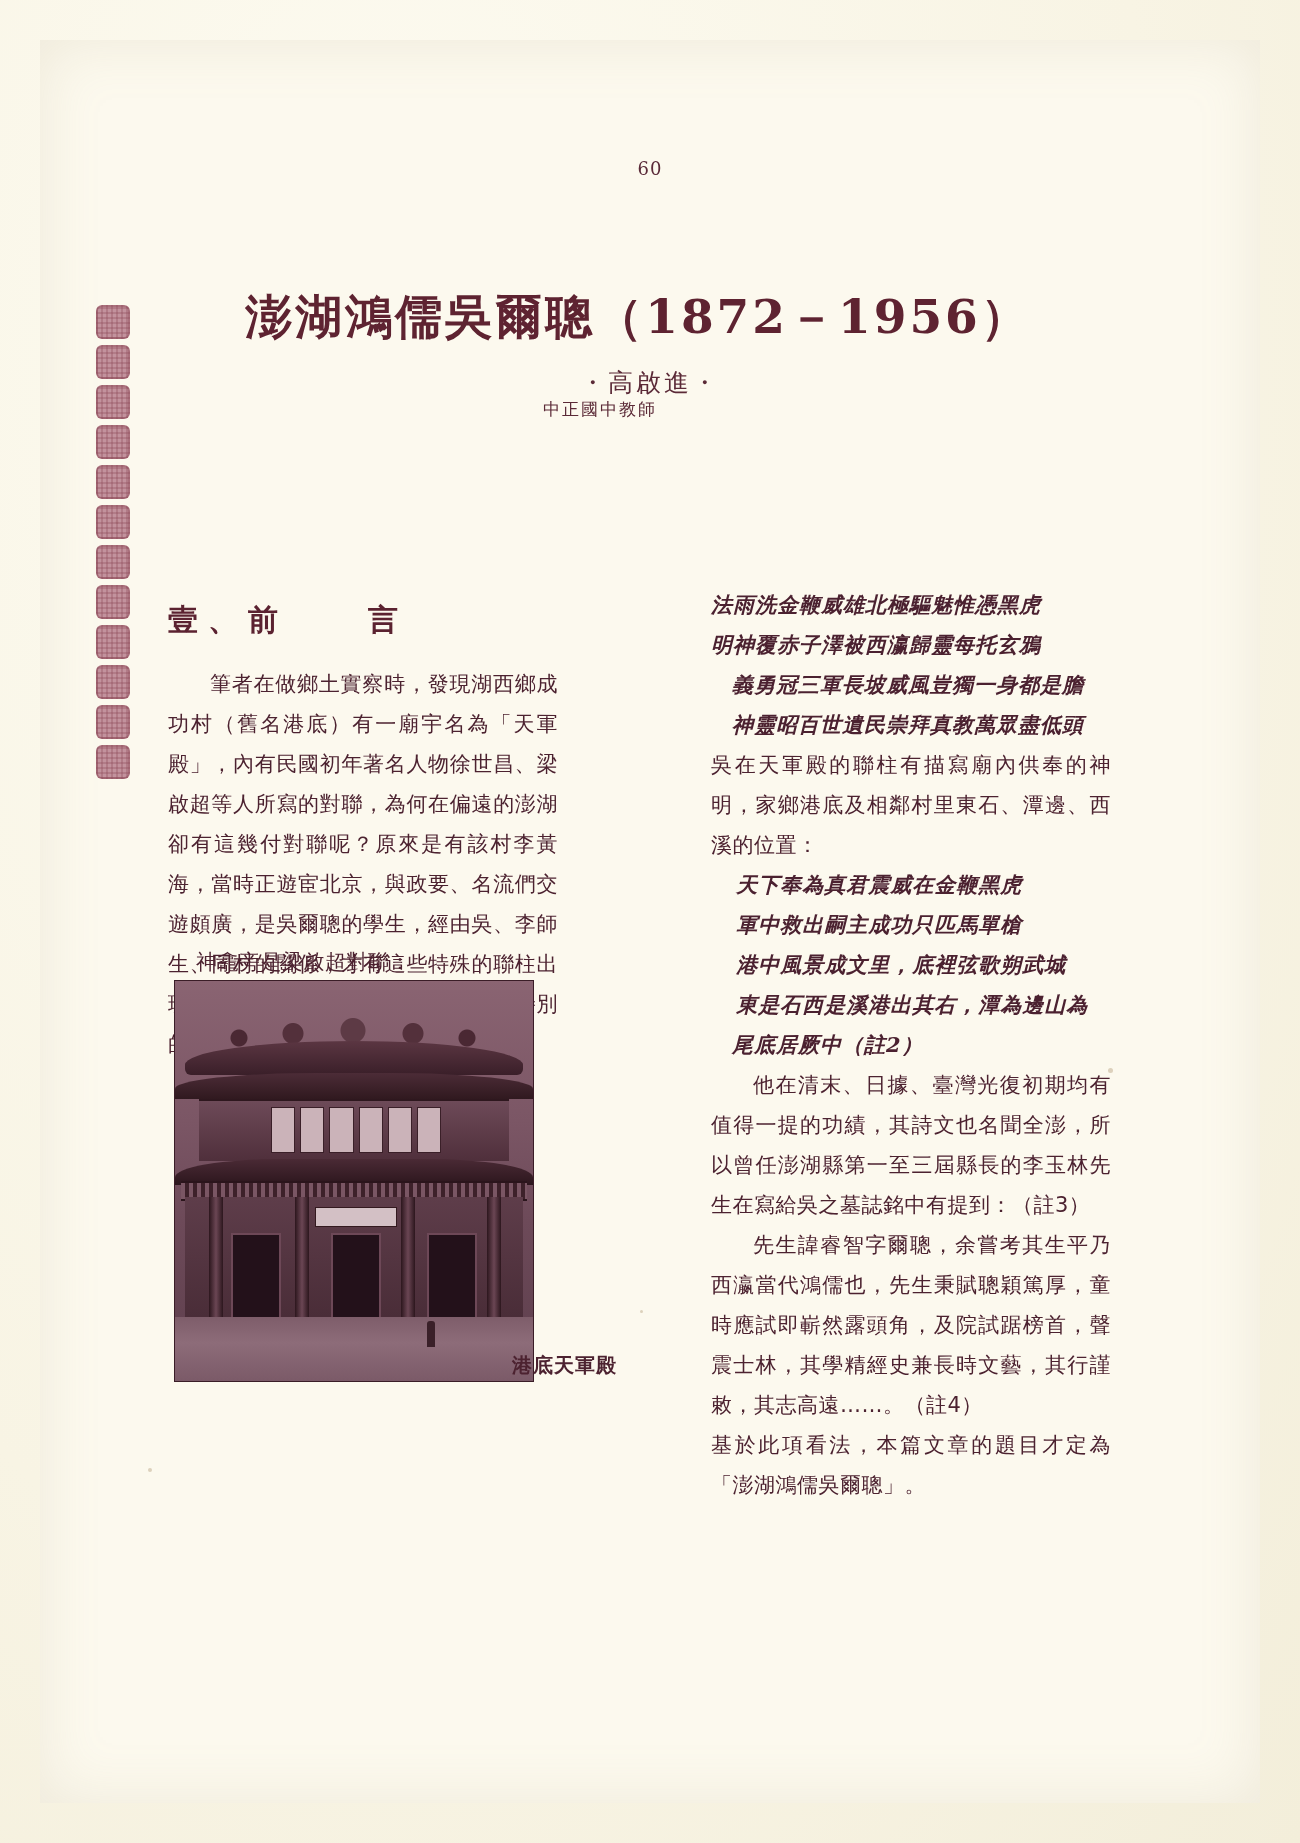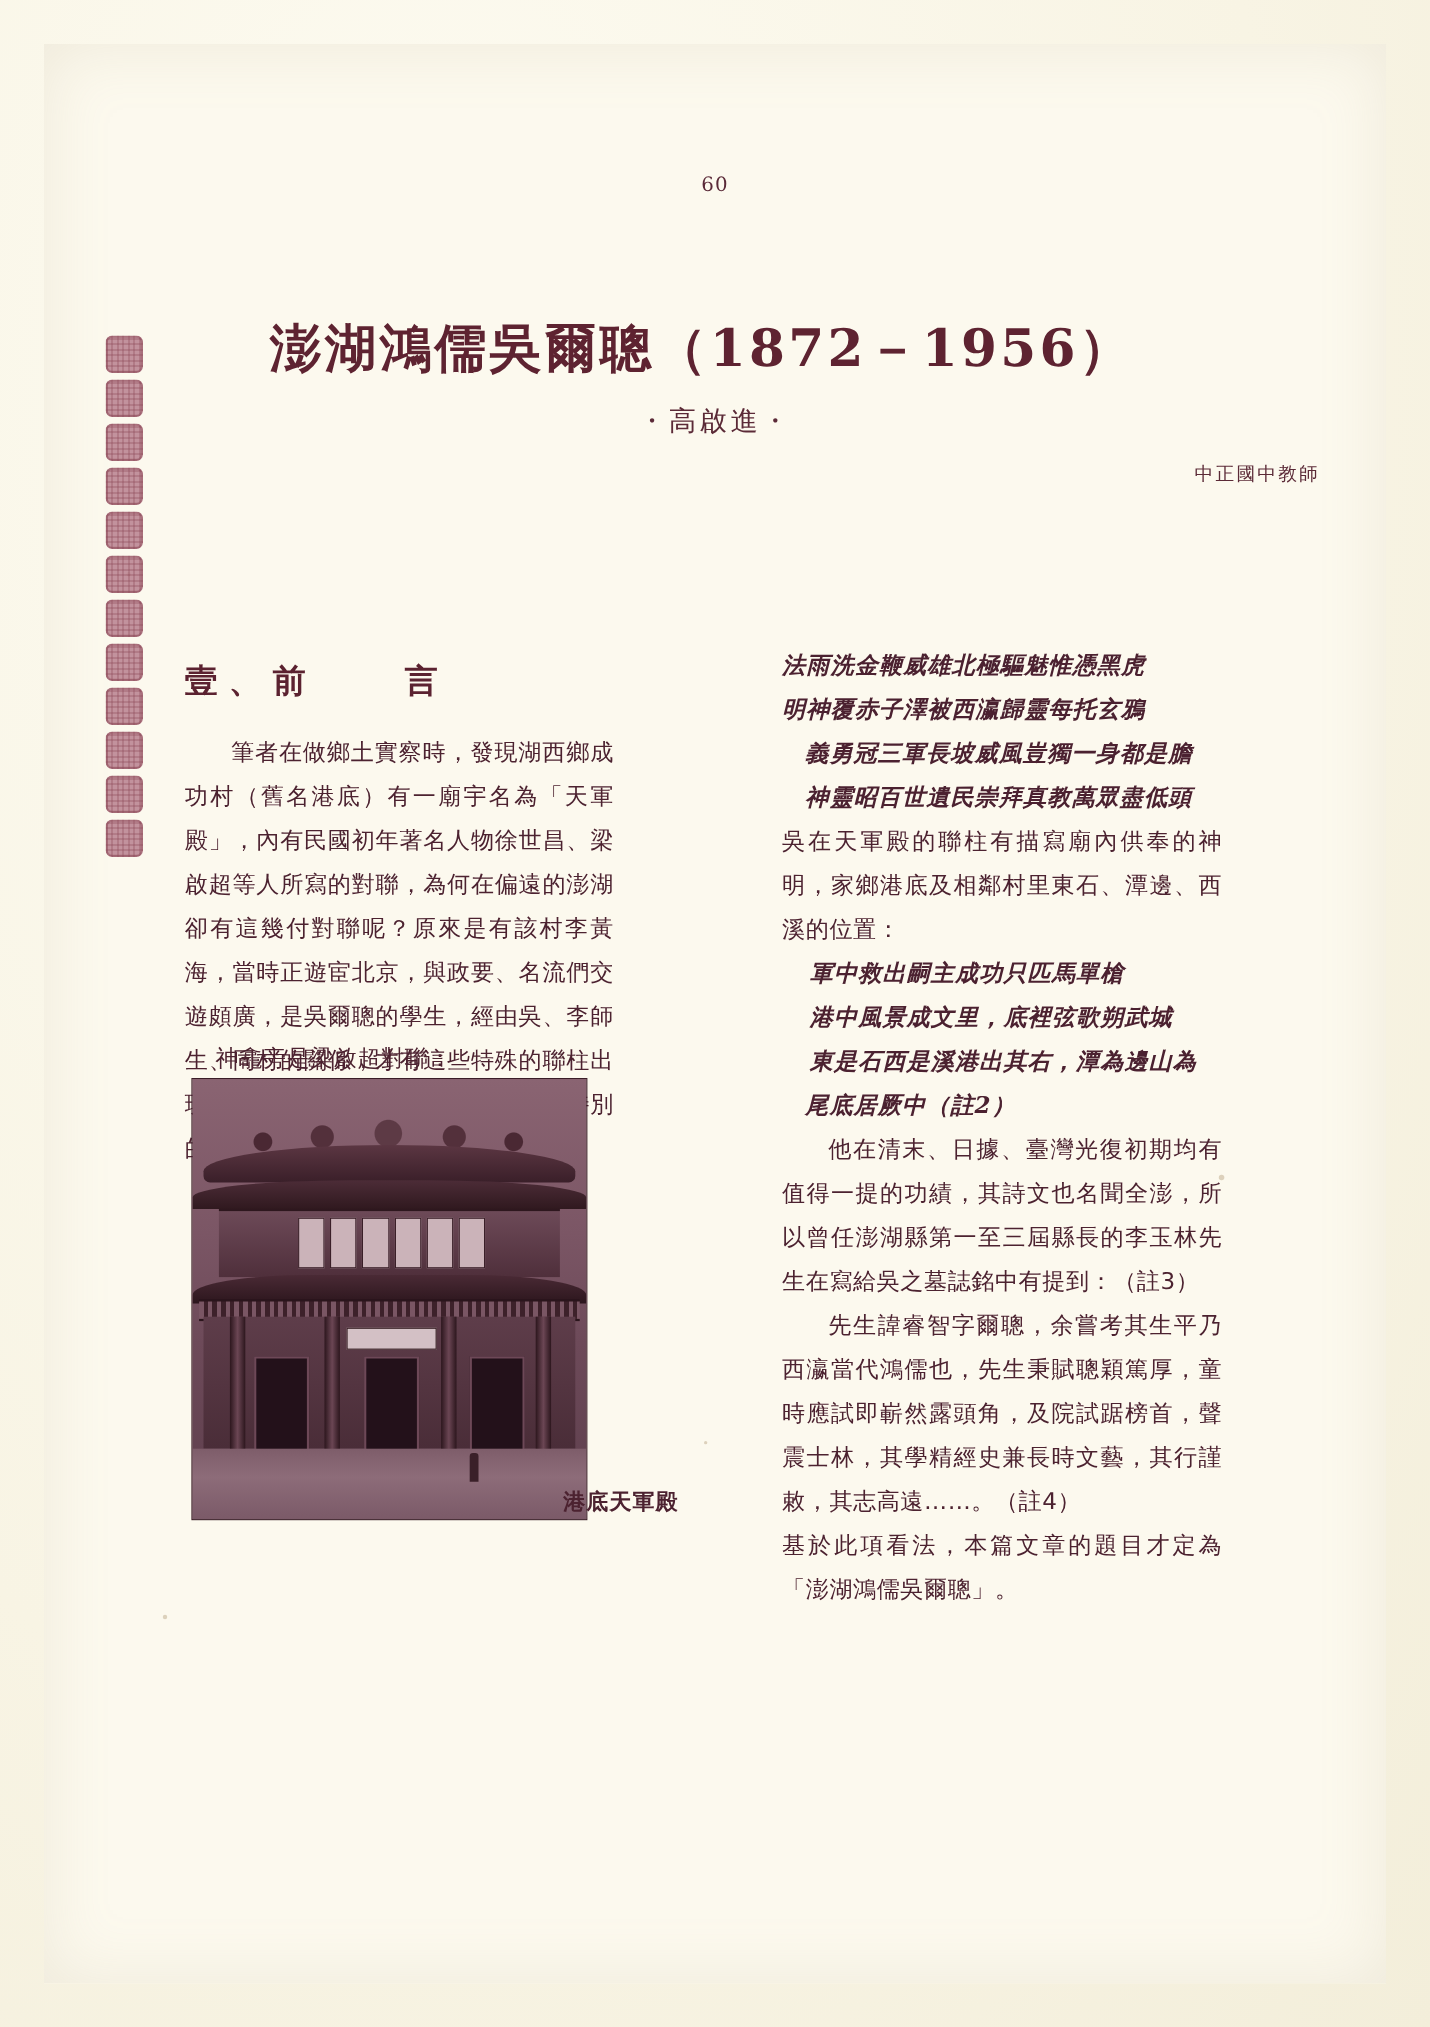--- a/index.html
+++ b/index.html
@@ -65,24 +65,24 @@
     top: 366px;
     left: 0;
     width: 1300px;
     text-align: center;
     font-size: 25px;
     color: #5b2a37;
     letter-spacing: 3px;
   }
   #byline-affil {
     position: absolute;
-    top: 419px;
+    top: 398px;
     left: 0;
     width: 1200px;
-    text-align: right;
+    text-align: center;
     font-size: 17px;
     color: #5b2a37;
     letter-spacing: 2px;
   }
   
   #seal-column {
     position: absolute;
     left: 96px;
     top: 305px;
     width: 40px;
@@ -333,20 +333,21 @@
   </div>
 
   <div id="photo-caption">港底天軍殿</div>
 
   <div class="column" id="col-right">
     <p class="couplet">法雨洗金鞭威雄北極驅魅惟憑黑虎</p>
     <p class="couplet">明神覆赤子澤被西瀛歸靈每托玄鴉</p>
     <p class="couplet ind1">義勇冠三軍長坡威風豈獨一身都是膽</p>
     <p class="couplet ind1">神靈昭百世遺民崇拜真教萬眾盡低頭</p>
     <p class="para noindent">吳在天軍殿的聯柱有描寫廟內供奉的神明，家鄉港底及相鄰村里東石、潭邊、西溪的位置：</p>
+    <p class="couplet ind2">天下奉為真君震威在金鞭黑虎</p>
     <p class="couplet ind2">軍中救出嗣主成功只匹馬單槍</p>
     <p class="couplet ind2">港中風景成文里，底裡弦歌朔武城</p>
     <p class="couplet ind2">東是石西是溪港出其右，潭為邊山為</p>
     <p class="couplet ind1">尾底居厥中（註2）</p>
     <p class="para">他在清末、日據、臺灣光復初期均有值得一提的功績，其詩文也名聞全澎，所以曾任澎湖縣第一至三屆縣長的李玉林先生在寫給吳之墓誌銘中有提到：（註3）</p>
     <p class="para">先生諱睿智字爾聰，余嘗考其生平乃西瀛當代鴻儒也，先生秉賦聰穎篤厚，童時應試即嶄然露頭角，及院試踞榜首，聲震士林，其學精經史兼長時文藝，其行謹敕，其志高遠……。（註4）</p>
     <p class="para noindent">基於此項看法，本篇文章的題目才定為「澎湖鴻儒吳爾聰」。</p>
   </div>
 </div>
 

